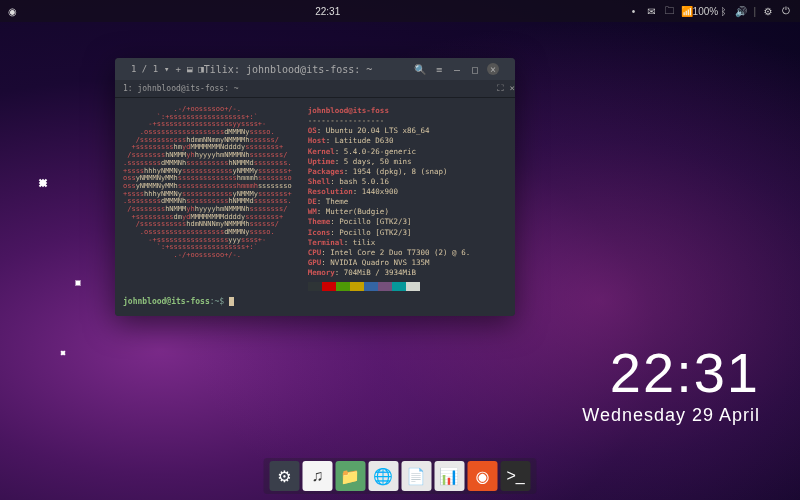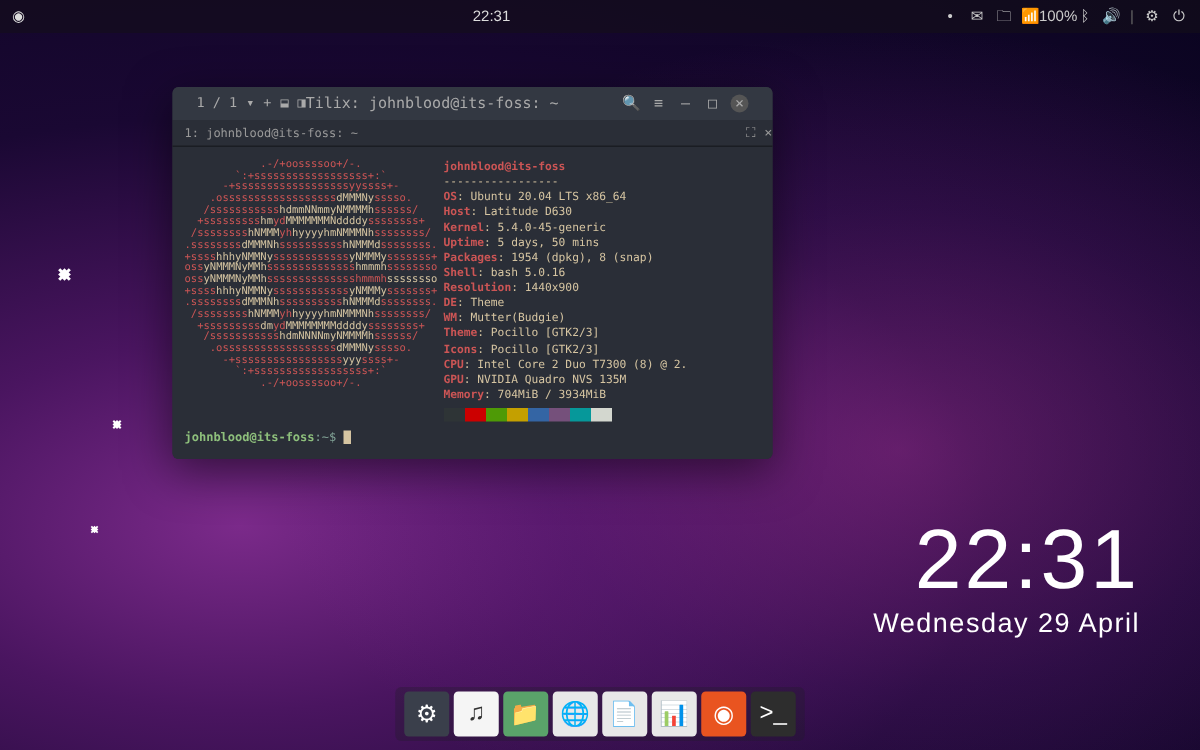--- a/index.html
+++ b/index.html
@@ -28,21 +28,21 @@
 .ttb-btn{width:12px;height:12px;display:flex;align-items:center;justify-content:center;color:#aaa;font-size:10px}
 .term-tabs{height:18px;background:#2a2e37;display:flex;align-items:center;padding:0 0;border-bottom:1px solid #1a1d23}
 .ttab{font-size:8px;color:#999;padding:2px 8px}
 .ttab-x{margin-left:auto;color:#999;font-size:9px;display:flex;gap:6px}
 .term-body{padding:6px 8px 10px;background:#2a2e37;border-radius:0 0 4px 4px}
 .prompt{color:#8ec07c}
 .prompt .host{color:#8ec07c;font-weight:bold}
 .prompt .path{color:#83a598}
 .prompt .cmd{color:#d5c4a1}
 .cursor{display:inline-block;width:5px;height:9px;background:#d5c4a1;vertical-align:middle}
-.nf{display:flex;gap:4px;margin-top:2px}
+.nf{display:flex;gap:16px;margin-top:2px}
 .nf-art{color:#cc5555;white-space:pre;line-height:1.1;font-size:7px}
 .nf-art .w{color:#d5c4a1}
 .nf-info{line-height:1.35;font-size:7.5px}
 .nf-info .h{color:#cc5555;font-weight:bold}
 .nf-info .k{color:#cc5555;font-weight:bold}
 .nf-info .v{color:#d5c4a1}
 .palette{display:flex;margin-top:4px}
 .palette span{width:14px;height:9px;display:inline-block}
 </style>
 </head>
@@ -118,30 +118,31 @@
     .ossssssssssssssssss<span class="w">dMMMNy</span>sssso.
       -+sssssssssssssssss<span class="w">yyy</span>ssss+-
         `:+ssssssssssssssssss+:`
             .-/+oossssoo+/-.</div>
       <div class="nf-info">
         <div><span class="h">johnblood@its-foss</span></div>
         <div class="v">-----------------</div>
         <div id="nf-lines">
             <div><span class="k">OS</span><span class="v">: Ubuntu 20.04 LTS x86_64</span></div>
             <div><span class="k">Host</span><span class="v">: Latitude D630</span></div>
-            <div><span class="k">Kernel</span><span class="v">: 5.4.0-45-generic</span></div>
+            <div><span class="k">Kernel</span><span class="v">: 5.4.0-26-generic</span></div>
             <div><span class="k">Uptime</span><span class="v">: 5 days, 50 mins</span></div>
             <div><span class="k">Packages</span><span class="v">: 1954 (dpkg), 8 (snap)</span></div>
             <div><span class="k">Shell</span><span class="v">: bash 5.0.16</span></div>
             <div><span class="k">Resolution</span><span class="v">: 1440x900</span></div>
             <div><span class="k">DE</span><span class="v">: Theme</span></div>
             <div><span class="k">WM</span><span class="v">: Mutter(Budgie)</span></div>
             <div><span class="k">Theme</span><span class="v">: Pocillo [GTK2/3]</span></div>
             <div><span class="k">Icons</span><span class="v">: Pocillo [GTK2/3]</span></div>
-            <div><span class="k">CPU</span><span class="v">: Intel Core 2 Duo T7300 (8) @ 2.</span></div>
+            <div><span class="k">Terminal</span><span class="v">: tilix</span></div>
+            <div><span class="k">CPU</span><span class="v">: Intel Core 2 Duo T7300 (2) @ 6.</span></div>
             <div><span class="k">GPU</span><span class="v">: NVIDIA Quadro NVS 135M</span></div>
             <div><span class="k">Memory</span><span class="v">: 704MiB / 3934MiB</span></div>
           </div>
         <div class="palette" id="nf-palette">
             <span style="background: rgb(46, 52, 54);"></span>
             <span style="background: rgb(204, 0, 0);"></span>
             <span style="background: rgb(78, 154, 6);"></span>
             <span style="background: rgb(196, 160, 0);"></span>
             <span style="background: rgb(52, 101, 164);"></span>
             <span style="background: rgb(117, 80, 123);"></span>

